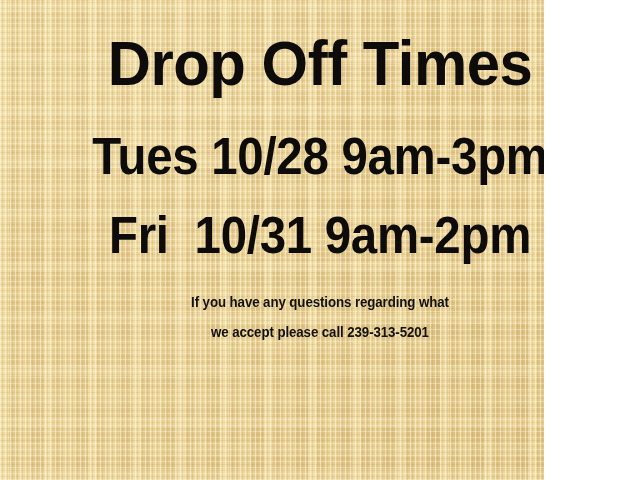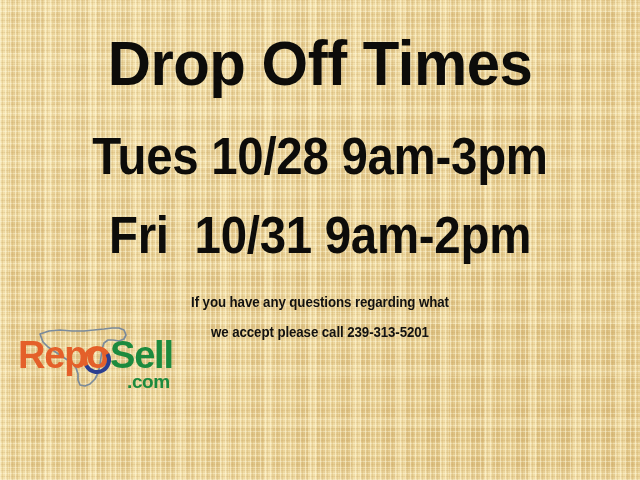--- a/index.html
+++ b/index.html
@@ -11,21 +11,21 @@
   body {
     width: 640px;
     height: 480px;
     overflow: hidden;
     font-family: "Liberation Sans", sans-serif;
   }
 
   
   #slide {
     position: relative;
-    width: 640px;
+    width: 544px;
     height: 480px;
     overflow: hidden;
     background-color: #e9d096;
   }
 
   
   #texture {
     position: absolute;
     inset: 0;
     pointer-events: none;
@@ -179,38 +179,14 @@
     <div class="line" id="times-line-1">Tues 10/28 9am-3pm</div>
 
     <div class="line" id="times-line-2">Fri  10/31 9am-2pm</div>
 
     <div class="note" id="note-line-1">If you have any questions regarding what</div>
 
     <div class="note" id="note-line-2">we accept please call 239-313-5201</div>
 
   </div>
 
-  <div id="logo">
-    <svg viewBox="0 0 180 80" xmlns="http://www.w3.org/2000/svg">
-
-      <g>
-        <path d="M24 16 L33 13 L44 12 L56 13 L68 13 L78 12 L88 11 L96 10
-                 L103 10 L108 12 L110 17 L108 21 L103 23 L97 22 L92 22
-                 L88 25 L86 31 L85 39 L84 47 L82 55 L79 61 L74 66 L69 68
-                 L64 67 L62 62 L62 56 L60 50 L56 45 L50 41 L44 37 L38 33
-                 L32 29 L27 24 Z" fill="none" stroke="#7b8b9b" stroke-width="1.7" stroke-linejoin="round" stroke-linecap="round"></path>
-      </g>
-
-      <text class="logo-word" x="2" y="50" fill="#e4602a">Repo</text>
-
-      <g>
-        <circle cx="81" cy="42" r="12" fill="none" stroke="#e4602a" stroke-width="4" stroke-dasharray="38 38" transform="rotate(150 81 42)"></circle>
-        <circle cx="81" cy="42" r="12" fill="none" stroke="#2b3f8f" stroke-width="4" stroke-dasharray="38 38" transform="rotate(-30 81 42)"></circle>
-      </g>
-
-      <text class="logo-word" x="94" y="50" fill="#1c8a3e">Sell</text>
-
-      <text class="logo-tld" x="111" y="70" fill="#1c8a3e">.com</text>
-
-    </svg>
-  </div>
 
 </div>
 
 </body></html>

